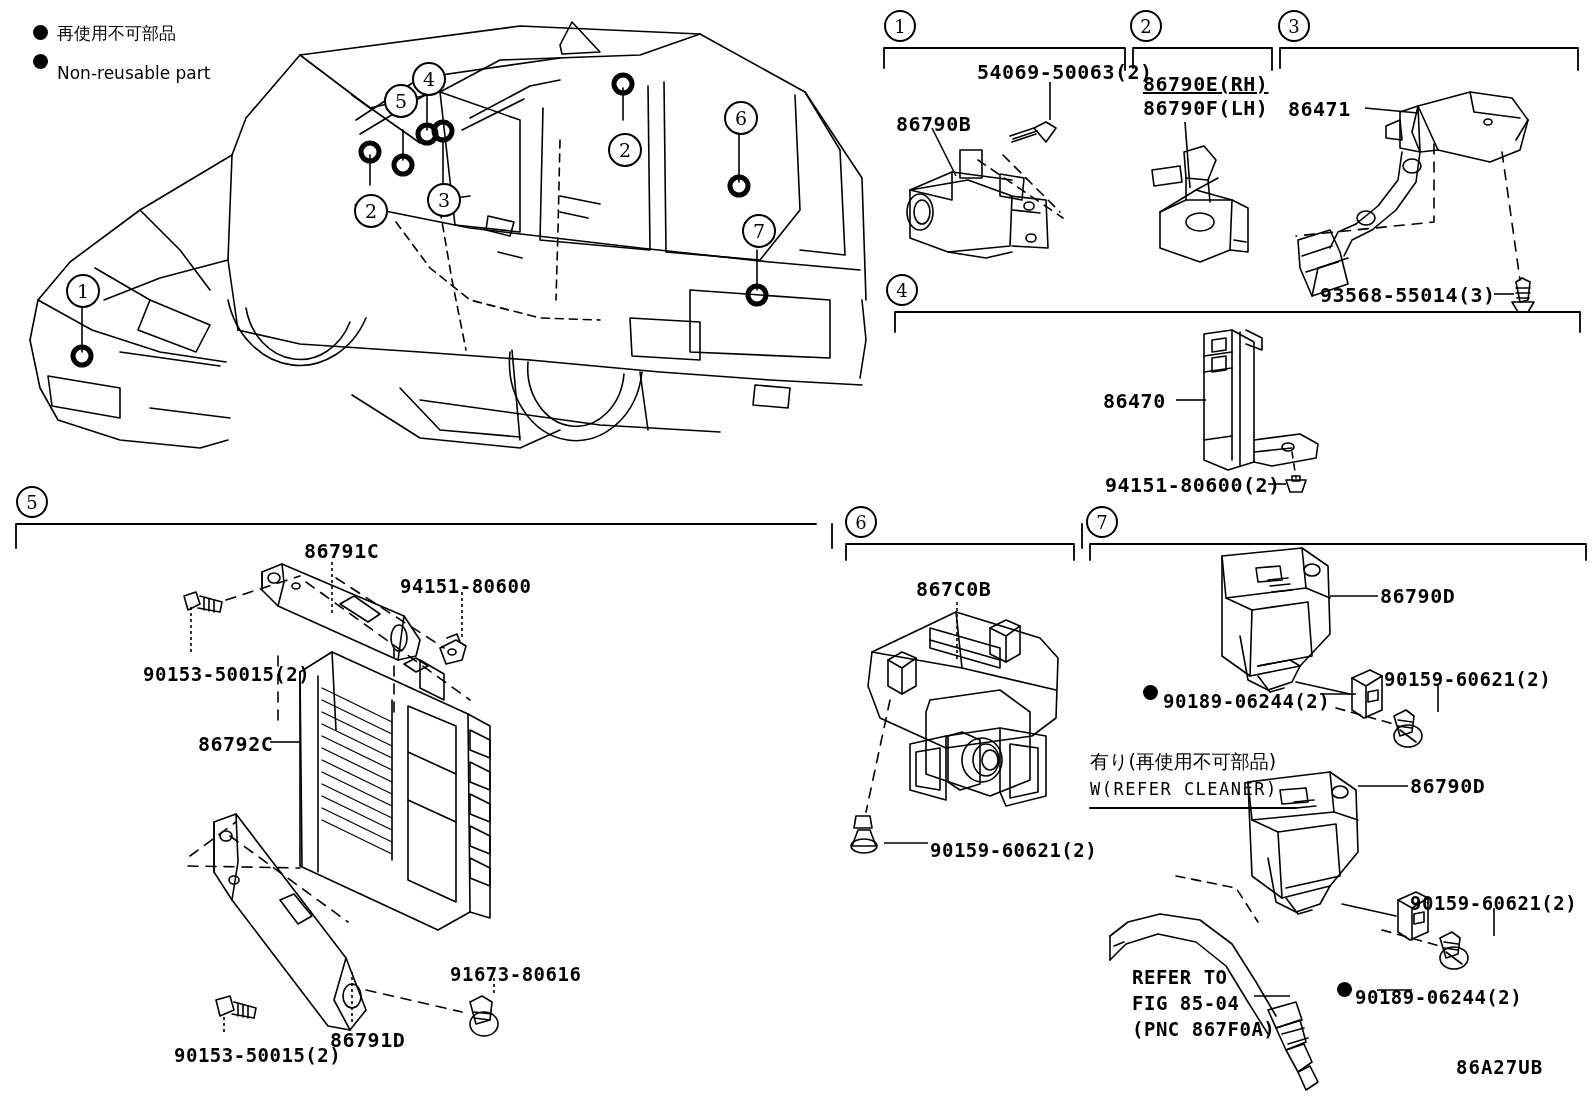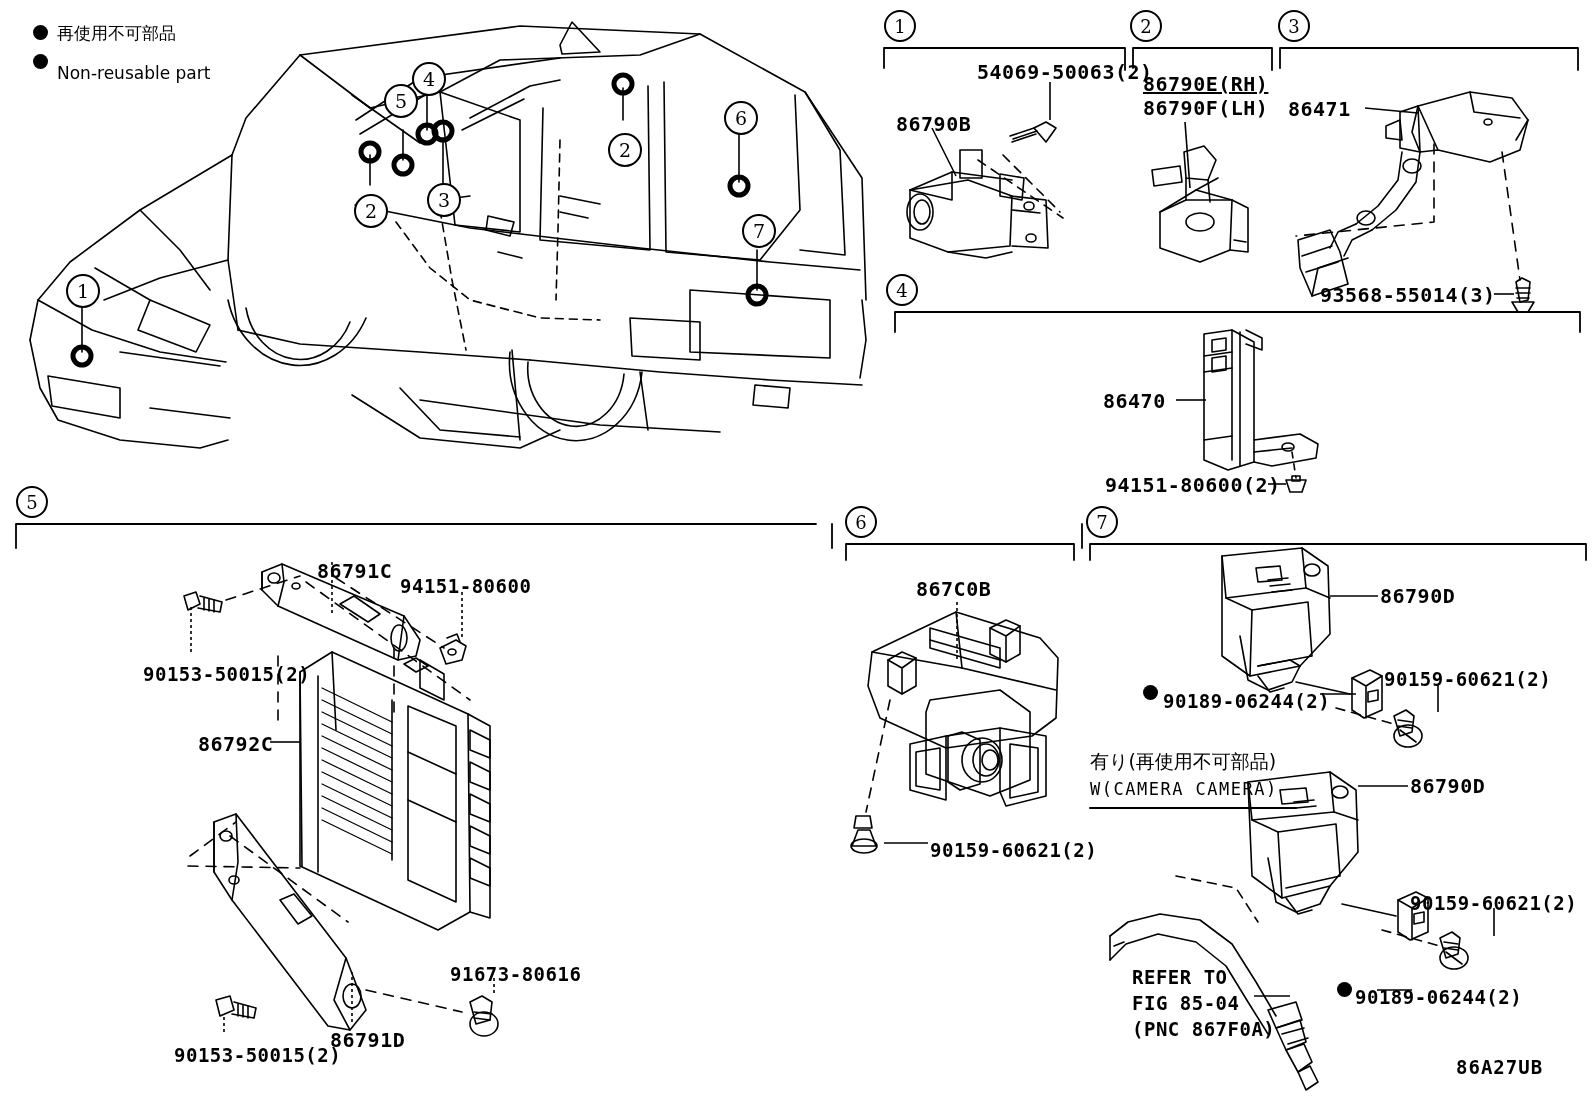--- a/index.html
+++ b/index.html
@@ -490,21 +490,21 @@
 
   <div class="lbl pn" style="left:1103px;top:389px;">86470</div>
   <div class="lbl pn" style="left:1105px;top:473px;">94151-80600(2)</div>
   <svg class="layer" viewBox="0 0 1592 1099">
     <g stroke="#000" fill="none" stroke-width="1.6">
       <path d="M1176,400 L1206,400"></path>
       <path d="M1268,484 L1286,484"></path>
     </g>
   </svg>
 
-  <div class="lbl pn" style="left:317px;top:539px;margin-top:20px;">86791C</div>
+  <div class="lbl pn" style="left:304px;top:539px;">86791C</div>
   <div class="lbl pn2" style="left:400px;top:567px;">94151-80600</div>
   <div class="lbl pn2" style="left:143px;top:655px;">90153-50015(2)</div>
   <div class="lbl pn" style="left:198px;top:732px;">86792C</div>
   <div class="lbl pn2" style="left:450px;top:955px;">91673-80616</div>
   <div class="lbl pn2" style="left:174px;top:1036px;">90153-50015(2)</div>
   <div class="lbl pn" style="left:330px;top:1028px;">86791D</div>
   <svg class="layer" viewBox="0 0 1592 1099">
     <g stroke="#000" fill="none" stroke-width="1.6">
       <path d="M332,562 L332,614" stroke-dasharray="3 3"></path>
       <path d="M462,592 L462,640" stroke-dasharray="3 3"></path>
@@ -528,21 +528,21 @@
   <div class="lbl pn" style="left:1380px;top:584px;">86790D</div>
   <div class="lbl pn2" style="left:1384px;top:660px;">90159-60621(2)</div>
   <div class="dot" style="left:1143px;top:685px;"></div>
   <div class="lbl pn2" style="left:1163px;top:682px;">90189-06244(2)</div>
   <div class="lbl pn" style="left:1410px;top:774px;">86790D</div>
   <div class="lbl pn2" style="left:1410px;top:884px;">90159-60621(2)</div>
   <div class="dot" style="left:1337px;top:982px;"></div>
   <div class="lbl pn2" style="left:1355px;top:978px;">90189-06244(2)</div>
 
   <div class="legend jp" style="left:1090px;top:749px;font-size:19px;">有り(再使用不可部品)</div>
-  <div class="lbl small" style="left:1090px;top:779px;letter-spacing:1.5px;font-weight:normal;">W(CAMERA CAMERA)</div>
+  <div class="lbl small" style="left:1090px;top:779px;letter-spacing:1.5px;font-weight:normal;">W(REFER CLEANER)</div>
 
   <div class="lbl pn2" style="left:1132px;top:958px;">REFER TO</div>
   <div class="lbl pn2" style="left:1132px;top:984px;">FIG 85-04</div>
   <div class="lbl pn2" style="left:1132px;top:1010px;">(PNC 867F0A)</div>
 
   <svg class="layer" viewBox="0 0 1592 1099">
     <g stroke="#000" fill="none" stroke-width="1.6">
       <path d="M1378,596 L1330,596"></path>
       <path d="M1438,684 L1438,712"></path>
       <path d="M1320,694 L1356,694"></path>

